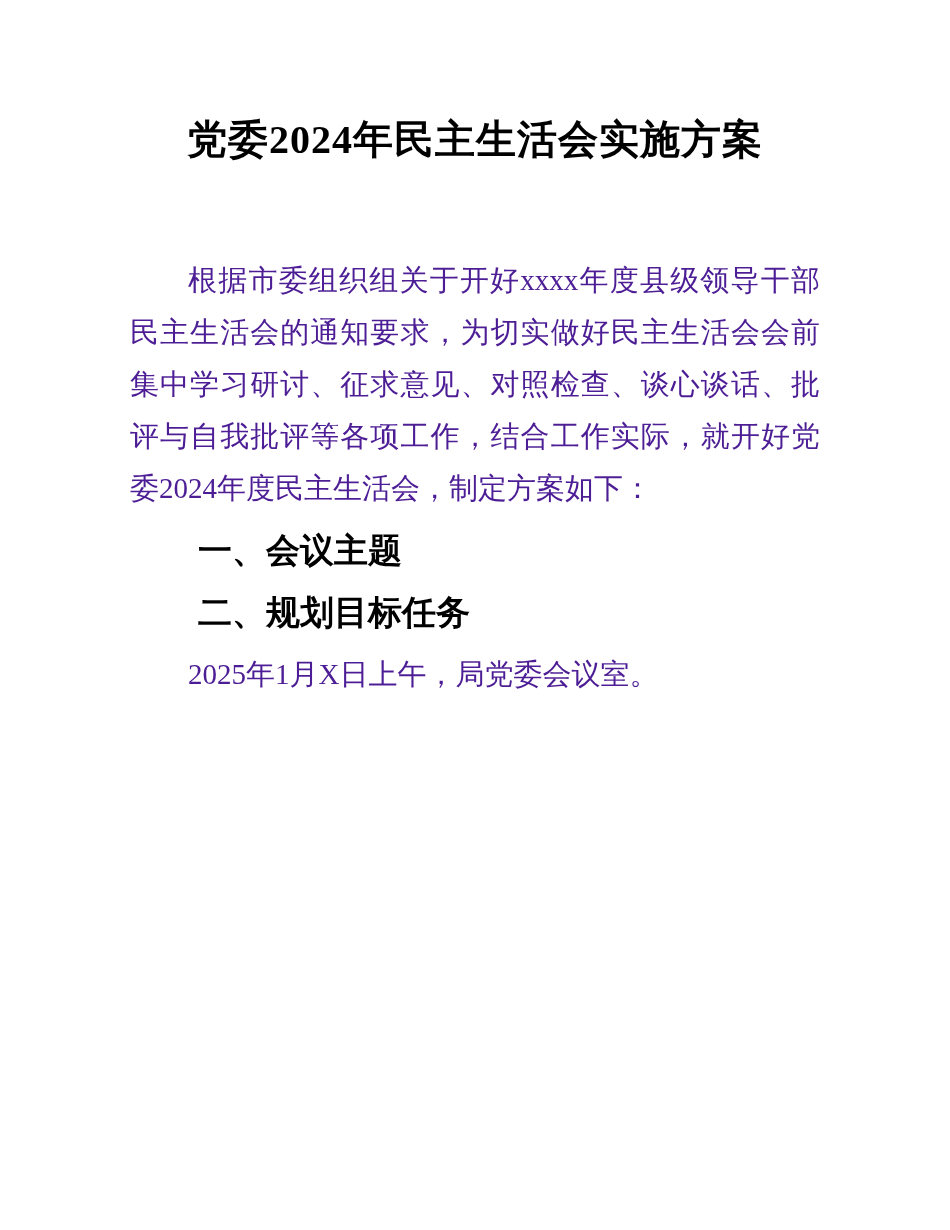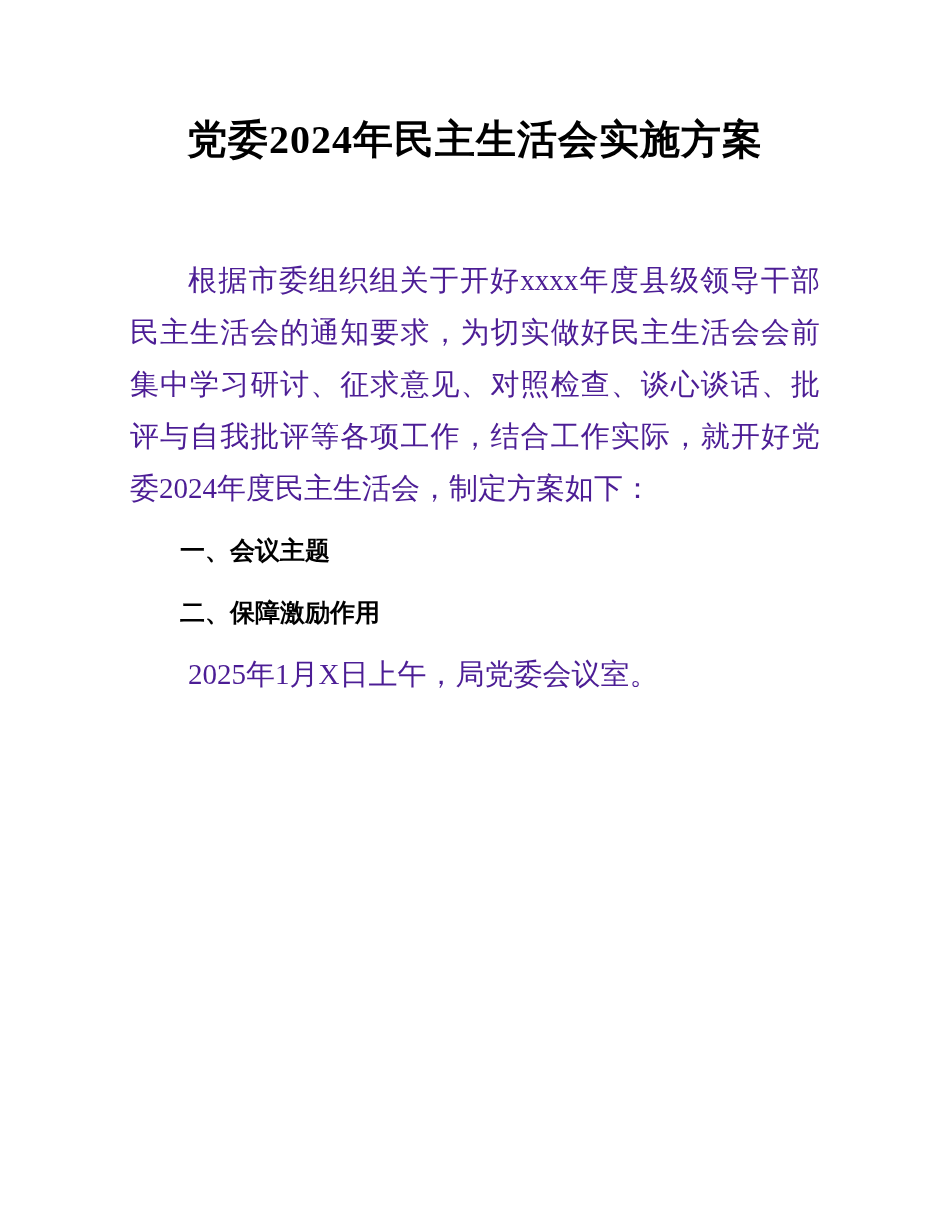--- a/index.html
+++ b/index.html
@@ -34,35 +34,35 @@
     font-weight: 400;
     line-height: 52px;
     text-align: justify;
     text-justify: inter-ideograph;
     text-indent: 2em;
     margin: 0;
     color: #4c1d95;
   }
   .section-heading {
     font-family: "Liberation Sans", "DejaVu Sans", sans-serif;
-    font-size: 25px;
+    font-size: 34px;
     font-weight: 700;
     line-height: 52px;
     text-indent: 2em;
     margin: 10px 0 10px 0;
     color: #000000;
   }
 </style>
 </head>
 <body>
 
 <div class="page">
   <h1 class="doc-title">党委2024年民主生活会实施方案</h1>
 
   <p class="body-para">根据市委组织组关于开好xxxx年度县级领导干部民主生活会的通知要求，为切实做好民主生活会会前集中学习研讨、征求意见、对照检查、谈心谈话、批评与自我批评等各项工作，结合工作实际，就开好党委2024年度民主生活会，制定方案如下：</p>
 
   <h2 class="section-heading">一、会议主题</h2>
 
 
-  <h2 class="section-heading">二、保障激励作用</h2>
+  <h2 class="section-heading">二、规划目标任务</h2>
 
   <p class="body-para">2025年1月X日上午，局党委会议室。</p>
 </div>
 
 </body></html>

